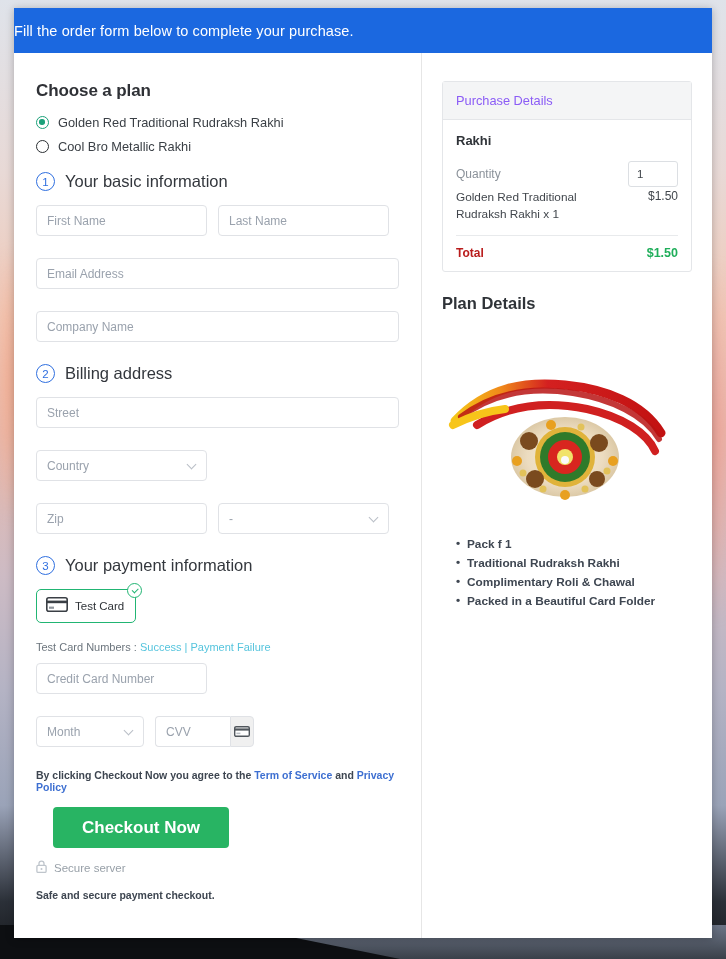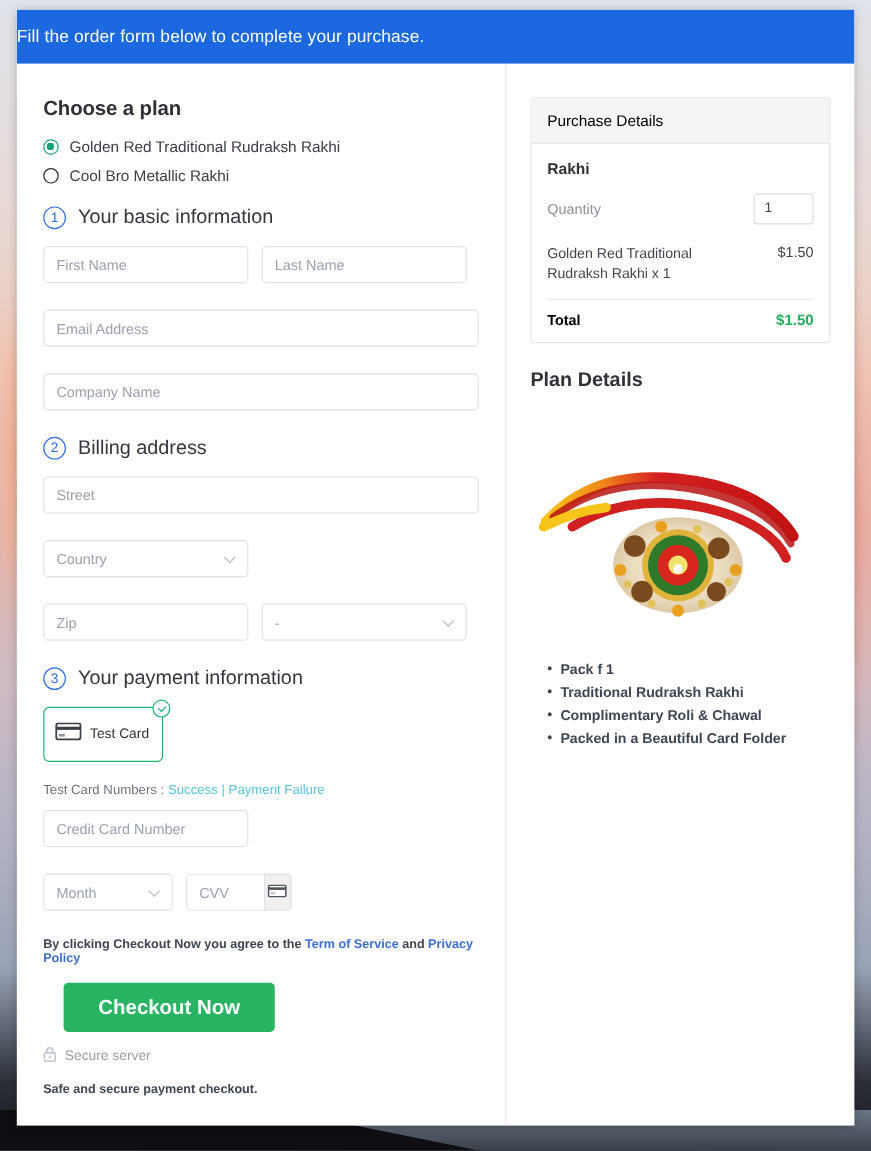--- a/index.html
+++ b/index.html
@@ -117,29 +117,29 @@
   }
   .fld.half { width: 171px; flex: none; }
   .fld.sel:after {
     content: ""; position: absolute; right: 11px; top: 12px;
     width: 6px; height: 6px;
     border-right: 1.3px solid #b9bec6; border-bottom: 1.3px solid #b9bec6;
     transform: rotate(45deg); margin-top: -2px;
   }
   .fld.third { width: 108px; flex: none; }
 
-  .cvv-wrap { display: flex; width: 88px; flex: none; }
+  .cvv-wrap { display: flex; width: 99px; flex: none; }
   .cvv-wrap .fld { border-radius: 4px 0 0 4px; border-right: none; }
   .cvv-btn {
     width: 34px; border: 1px solid #e0e2e6; border-radius: 0 4px 4px 0;
     background: #f0f0f0; display: flex; align-items: center; justify-content: center;
   }
 
   .testcard {
-    width: 100px; height: 46px;
+    width: 100px; height: 34px;
     border: 1.6px solid #21b573; border-radius: 5px;
     display: flex; align-items: center; gap: 7px;
     padding: 0 9px; position: relative;
     margin-bottom: 18px;
   }
   .testcard .tc-label { font-size: 11.5px; color: #2f3338; }
   .tc-check {
     position: absolute; right: -7px; top: -7px;
     width: 15px; height: 15px; border-radius: 50%;
     background: #fff; border: 1.4px solid #21b573;
@@ -175,36 +175,36 @@
     margin: 12px 0 14px 0; font-size: 11.5px; color: #98a0a8;
   }
   .safe { font-size: 10.5px; color: #3e4651; font-weight: 700; }
 
   .panel {
     border: 1px solid #e4e6e9; border-radius: 3px;
     margin-bottom: 22px; background: #fff;
   }
   .panel-head {
     background: #f4f5f6; border-bottom: 1px solid #e4e6e9;
-    padding: 11px 13px; font-size: 12.8px; color: #000000;
+    padding: 11px 13px; font-size: 12.8px; color: #8b5cf6;
   }
   .panel-body { padding: 13px 13px 11px 13px; }
   .pb-title { font-size: 13px; font-weight: 700; color: #2f3338; margin-bottom: 13px; }
-  .qty-row { display: flex; align-items: center; justify-content: space-between; margin-bottom: 16px; }
+  .qty-row { display: flex; align-items: center; justify-content: space-between; margin-bottom: 2px; }
   .qty-label { font-size: 12px; color: #8a9199; }
   .qty-input {
     width: 50px; height: 26px; border: 1px solid #dcdfe3; border-radius: 3px;
     display: flex; align-items: center; padding: 0 8px; font-size: 11.5px; color: #41464c;
   }
   .line-row { display: flex; justify-content: space-between; gap: 24px; margin-bottom: 12px; }
   .line-desc { font-size: 11.8px; color: #41464c; line-height: 1.45; max-width: 150px; }
   .line-amt { font-size: 12px; color: #41464c; white-space: nowrap; }
   .panel-divider { border-top: 1px solid #e8eaec; margin: 0 0 10px 0; }
   .total-row { display: flex; justify-content: space-between; align-items: center; }
-  .total-label { font-size: 12px; font-weight: 700; color: #000000; }
+  .total-label { font-size: 12px; font-weight: 700; color: #b91c1c; }
   .total-amt { font-size: 12.5px; font-weight: 700; color: #1fae5a; }
 
   .plan-title { font-size: 16.5px; font-weight: 700; color: #2f3338; margin: 0 0 16px 0; }
   .plan-img { width: 100%; height: 190px; display: block; }
   .plan-list { margin: 16px 0 0 0; padding: 0 0 0 14px; list-style: none; }
   .plan-list li {
     font-size: 11.8px; font-weight: 700; color: #3e4651;
     line-height: 1.6; position: relative; padding-left: 11px;
   }
   .plan-list li:before {

